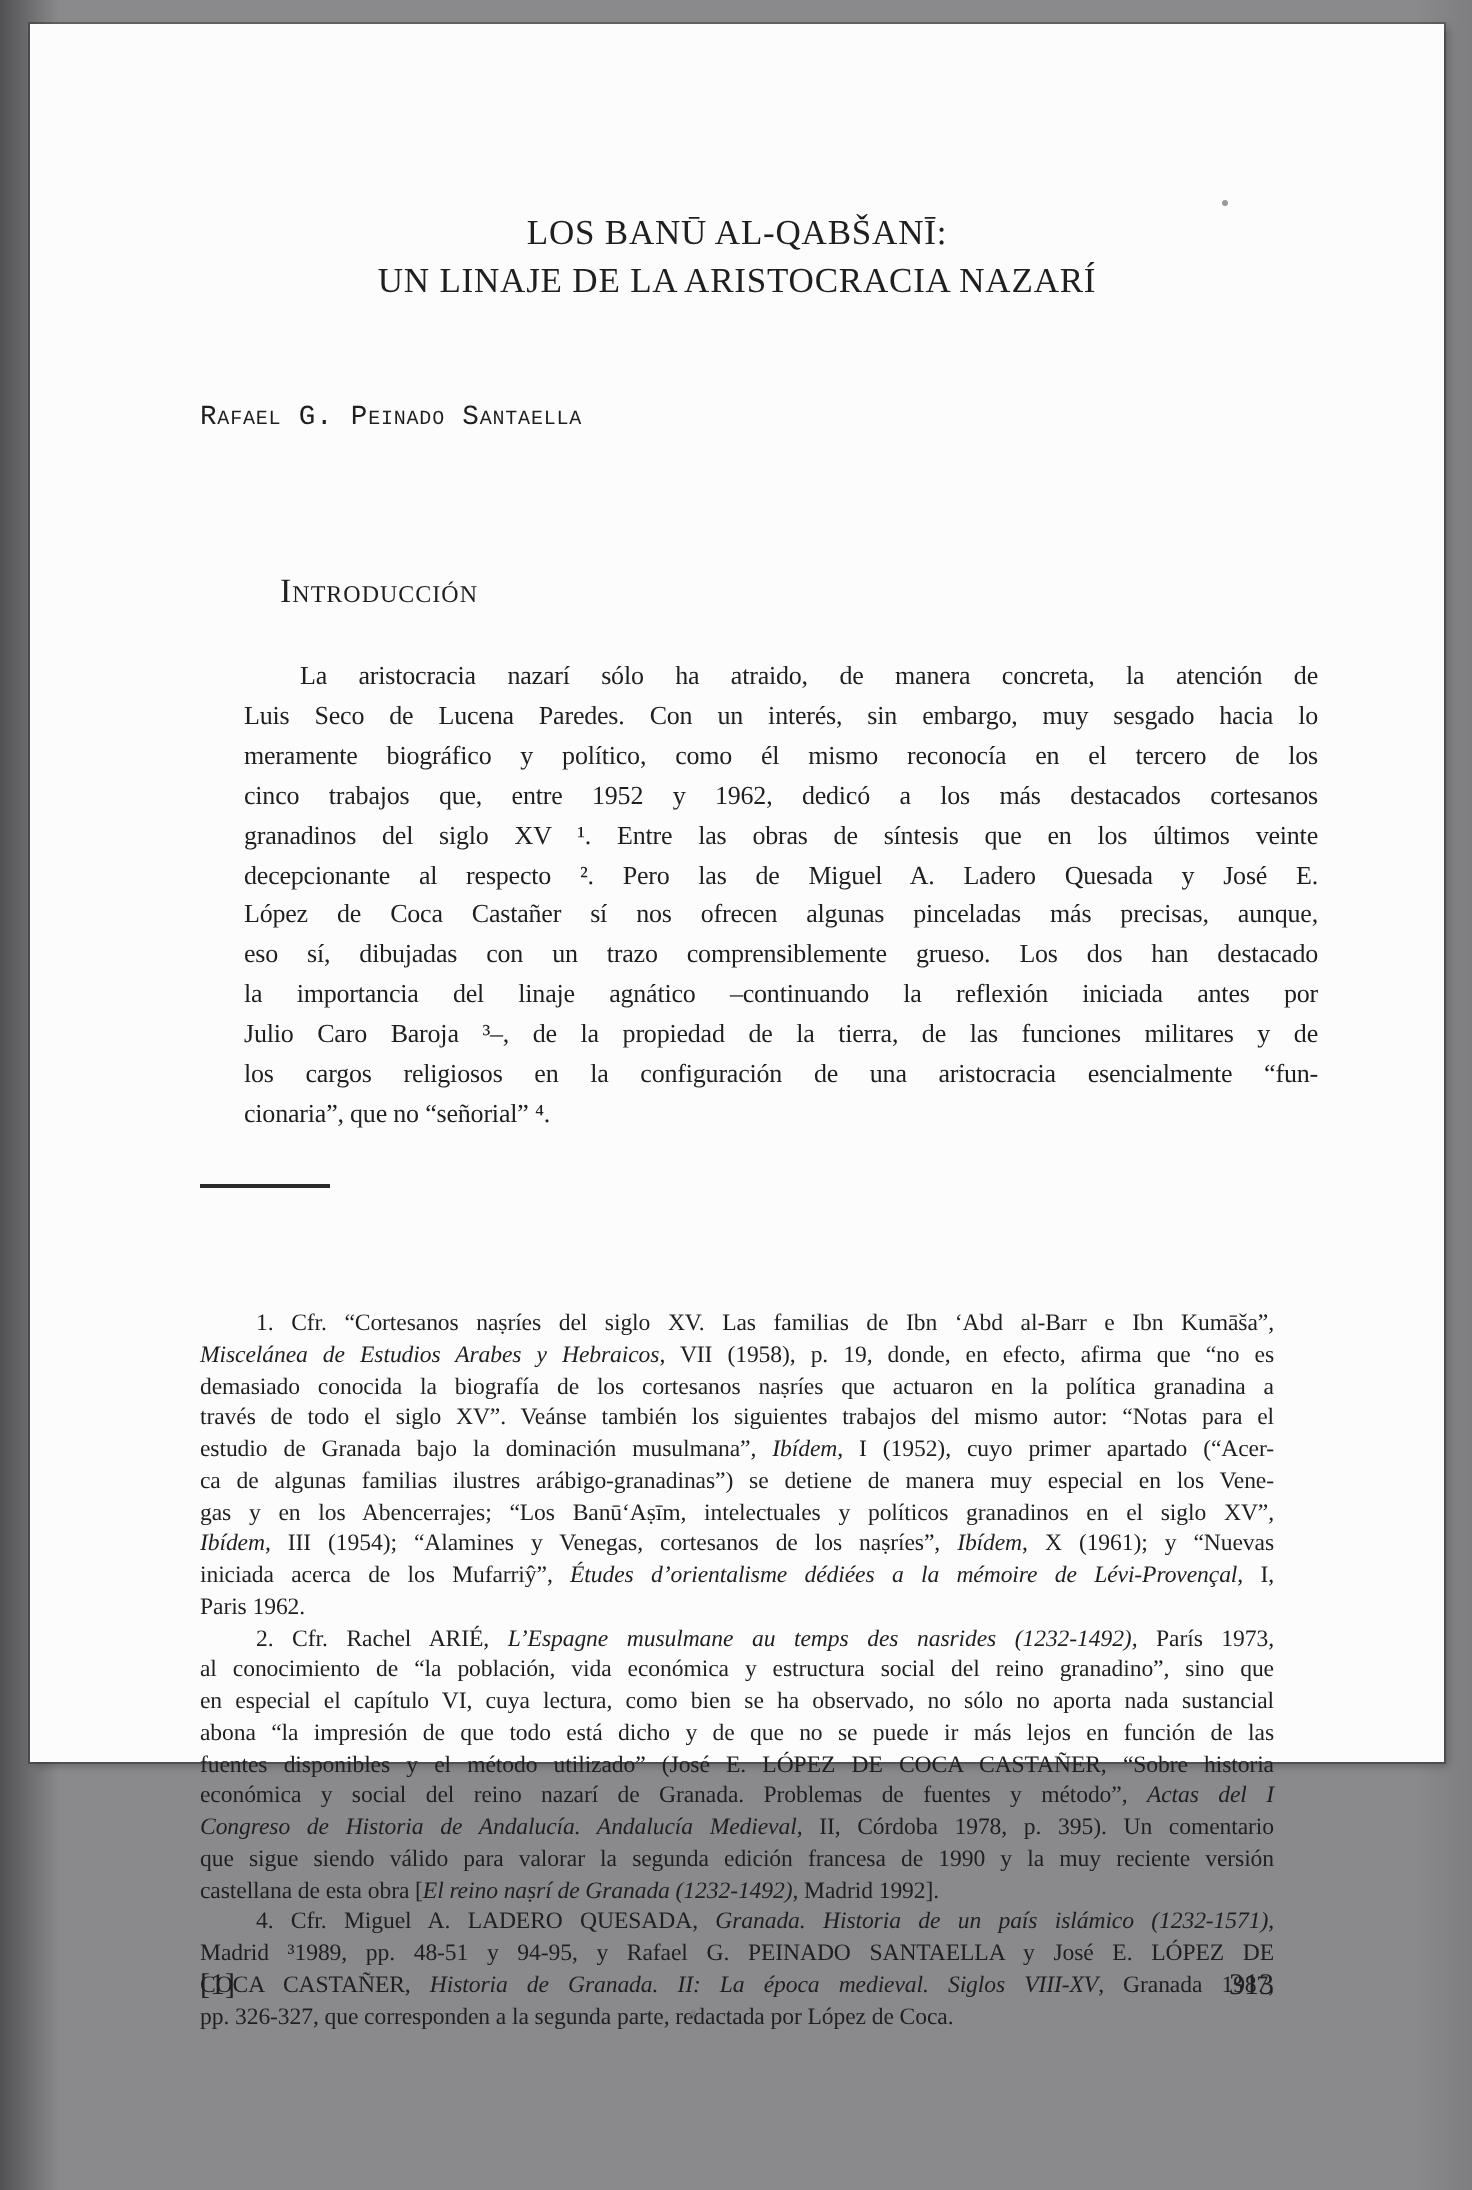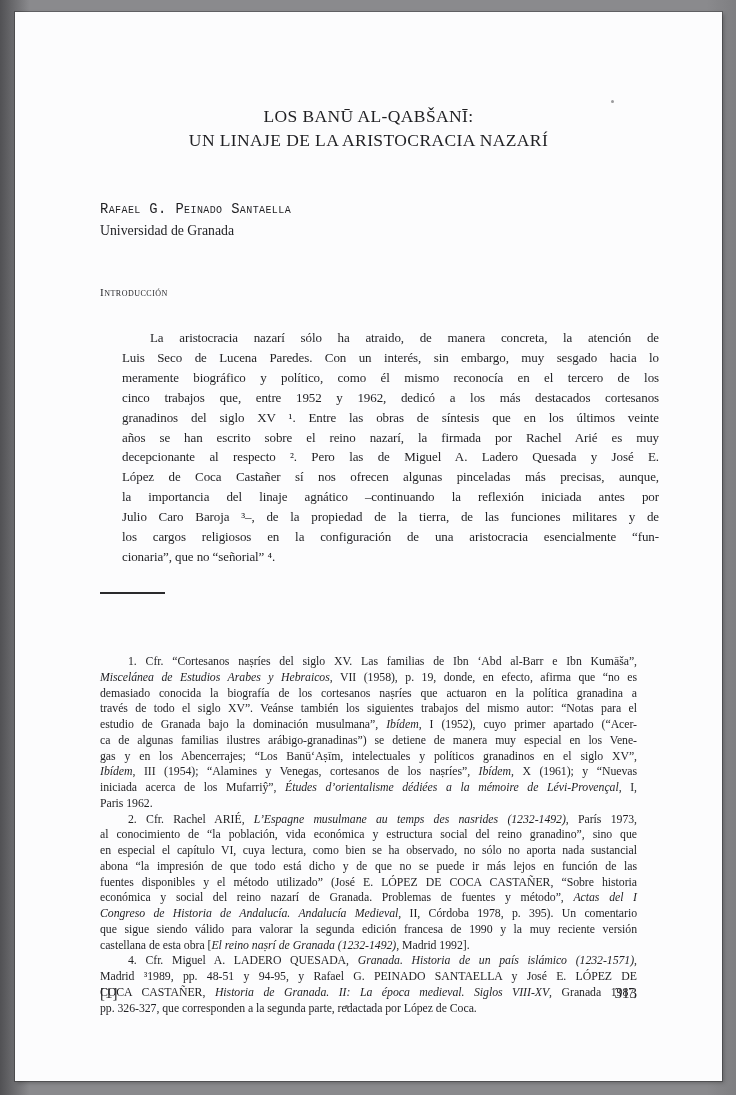--- a/index.html
+++ b/index.html
@@ -3,30 +3,30 @@
 <meta charset="utf-8">
 <style>
   html,body{margin:0;padding:0;}
   body{
     width:736px;height:1095px;position:relative;overflow:hidden;
     background:linear-gradient(90deg,#515154 0%,#8a8a8d 4%,#8a8a8d 96%,#7e7e81 100%);
     font-family:"Liberation Serif","DejaVu Serif",serif;
     color:#1f1f22;
   }
   .page{
-    position:absolute;left:15px;top:12px;width:707px;height:1069px;
+    position:absolute;left:15px;top:12px;width:707px;height:869px;
     background:#fcfcfd;
     box-shadow:0 0 0 1px rgba(0,0,0,0.28), 2px 2px 4px rgba(0,0,0,0.25);
   }
   .abs{position:absolute;}
   .content-x{left:85px;width:537px;}
   .title-block{top:92px;text-align:center;font-size:17.5px;line-height:24px;letter-spacing:0.4px;}
   .author-line{top:190px;font-size:13.8px;font-variant:small-caps;letter-spacing:0.4px;font-family:Liberation Mono, monospace;}
   .affiliation-line{top:211px;font-size:13.8px;}
-  .section-heading{top:274px;font-size:11px;font-variant:small-caps;letter-spacing:0.5px;}
+  .section-heading{top:274px;font-size:17px;font-variant:small-caps;letter-spacing:0.5px;margin-left:40px;}
   .body-block{top:316px;font-size:13px;line-height:19.9px;letter-spacing:-0.1px;margin-left:22px;}
   .line{text-align:justify;text-align-last:justify;white-space:normal;}
   .line.no-just{text-align-last:left;}
   .line.first-indent{text-indent:28px;}
   .fn-rule{top:580px;left:85px;width:65px;height:2px;background:#2a2a2c;}
   .fn-block{top:594px;font-size:11.8px;line-height:15.75px;letter-spacing:-0.05px;margin-top:48px;}
   .footer-row{top:973px;display:flex;justify-content:space-between;font-size:15px;}
   .speck{position:absolute;border-radius:50%;background:#9a9a9c;}
   .speck.s1{left:596px;top:88px;width:3px;height:3px;}
   .speck.s2{left:330px;top:993px;width:3px;height:3px;background:#7c7c7e;}
@@ -37,33 +37,32 @@
 
 <div class="page">
 
   <div class="abs content-x title-block">
     <div>LOS BANŪ AL-QABŠANĪ:</div>
     <div>UN LINAJE DE LA ARISTOCRACIA NAZARÍ</div>
   </div>
 
   <div class="abs content-x author-line">Rafael G. Peinado Santaella</div>
 
-  <div class="abs content-x affiliation-line">Universidad de Granada</div>
 
   <div class="abs content-x section-heading">Introducción</div>
 
   <div class="abs content-x body-block" id="body-lines">
       <div class="line first-indent"><span>La aristocracia nazarí sólo ha atraido, de manera concreta, la atención de</span></div>
       <div class="line"><span>Luis Seco de Lucena Paredes. Con un interés, sin embargo, muy sesgado hacia lo</span></div>
       <div class="line"><span>meramente biográfico y político, como él mismo reconocía en el tercero de los</span></div>
       <div class="line"><span>cinco trabajos que, entre 1952 y 1962, dedicó a los más destacados cortesanos</span></div>
       <div class="line"><span>granadinos del siglo XV ¹. Entre las obras de síntesis que en los últimos veinte</span></div>
-      <div class="line"><span>años se han escrito sobre el reino nazarí, la firmada por Rachel Arié es muy</span></div>
       <div class="line"><span>decepcionante al respecto ². Pero las de Miguel A. Ladero Quesada y José E.</span></div>
       <div class="line"><span>López de Coca Castañer sí nos ofrecen algunas pinceladas más precisas, aunque,</span></div>
+      <div class="line"><span>eso sí, dibujadas con un trazo comprensiblemente grueso. Los dos han destacado</span></div>
       <div class="line"><span>la importancia del linaje agnático –continuando la reflexión iniciada antes por</span></div>
       <div class="line"><span>Julio Caro Baroja ³–, de la propiedad de la tierra, de las funciones militares y de</span></div>
       <div class="line"><span>los cargos religiosos en la configuración de una aristocracia esencialmente “fun-</span></div>
       <div class="line no-just"><span>cionaria”, que no “señorial” ⁴.</span></div>
     </div>
 
   <div class="abs fn-rule"></div>
 
   <div class="abs content-x fn-block" id="footnote-lines">
       <div class="line first-indent"><span>1. Cfr. “Cortesanos naṣríes del siglo XV. Las familias de Ibn ‘Abd al-Barr e Ibn Kumāša”,</span></div>

